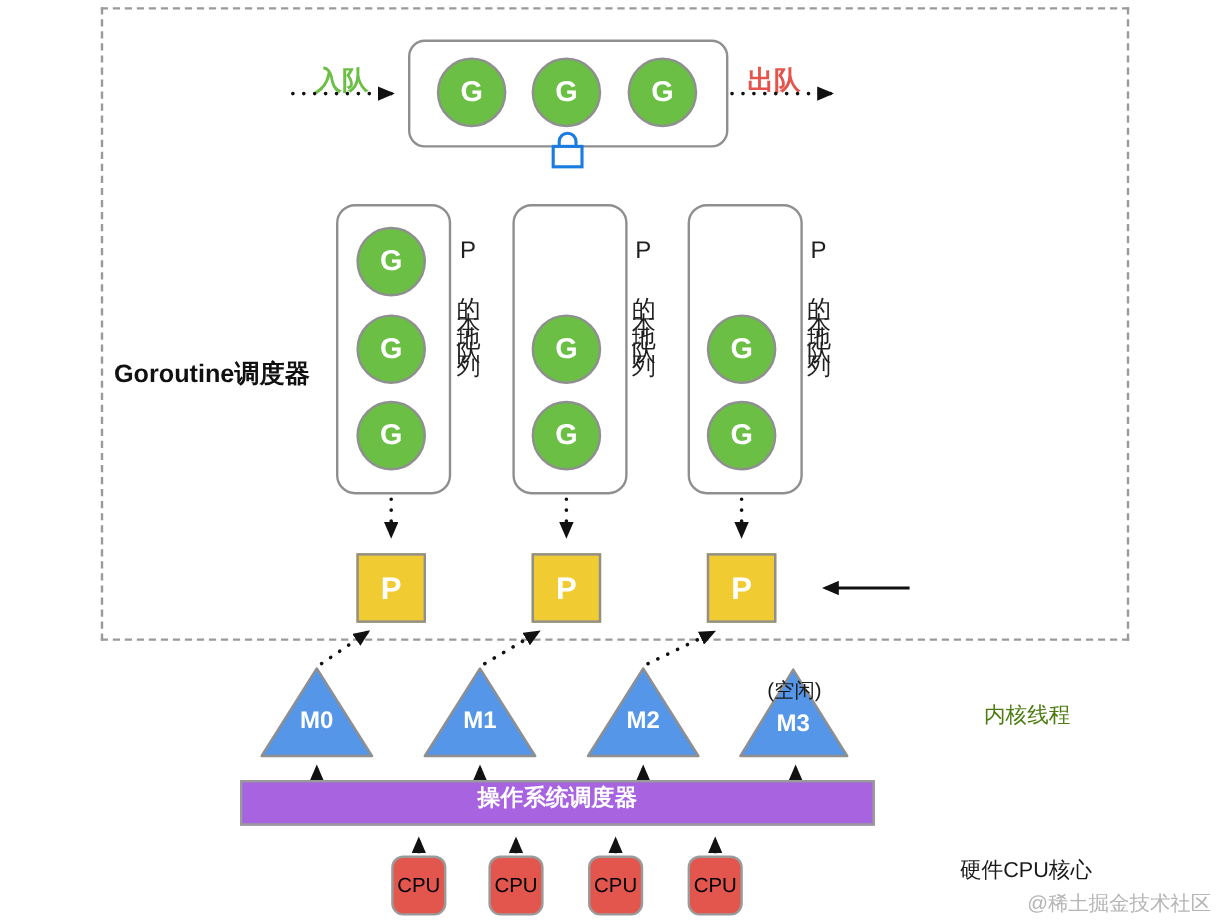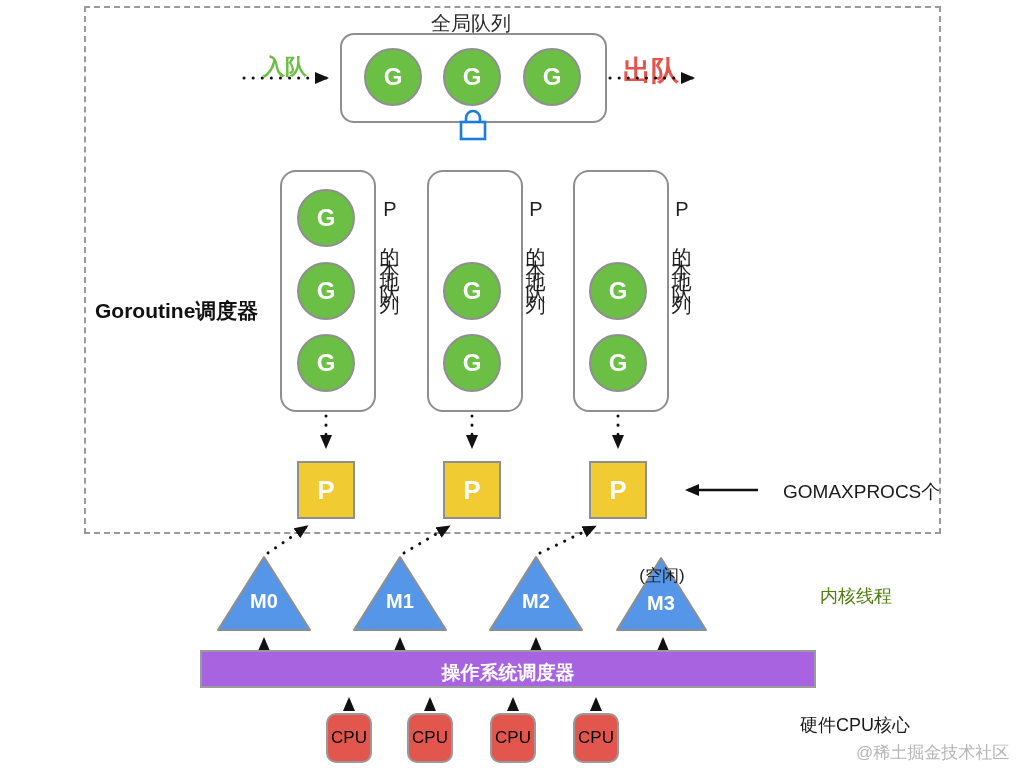--- a/index.html
+++ b/index.html
@@ -32,56 +32,55 @@
   }
   .vlabel{
     position:absolute;writing-mode:vertical-rl;text-orientation:upright;
     font-size:20px;letter-spacing:12px;color:#1f1f1f;line-height:22px;
   }
   .m-label{
     position:absolute;width:60px;text-align:center;color:#ffffff;
     font-weight:bold;font-size:20px;
   }
   .os-bar{
-    position:absolute;left:200px;top:650px;width:616px;height:38px;
+    position:absolute;left:200px;top:650px;width:529px;height:38px;
     border:2px solid #9a9a9a;box-sizing:border-box;
-    display:flex;align-items:flex-end;justify-content:center;
+    display:flex;align-items:flex-start;justify-content:center;
     color:#ffffff;font-weight:bold;font-size:19px;
   }
   .cpu-box{
     position:absolute;width:46px;height:50px;border:2px solid #9a9a9a;border-radius:10px;
     box-sizing:border-box;display:flex;align-items:center;justify-content:center;
     font-size:17px;color:#000000;
   }
   svg.overlay{position:absolute;left:0;top:0;pointer-events:none;}
   .watermark{color:#b5b5b5;}
 </style>
 </head>
 <body>
 
 <div class="stage">
 
   <div class="dashed-box"></div>
 
-  <div class="txt center" style="left:371px;top:10px;width:200px;font-size:20px;color:#2b2b2b;">全局队列</div>
 
   <div class="rounded-box" style="left:340px;top:33px;width:263px;height:86px;"></div>
 
   <div class="g-circle" style="left:364px;top:48px;background:#6bbf45;">
       <span>G</span>
     </div>
   <div class="g-circle" style="left:443px;top:48px;background:#6bbf45;">
       <span>G</span>
     </div>
   <div class="g-circle" style="left:523px;top:48px;background:#6bbf45;">
       <span>G</span>
     </div>
 
   <div class="txt bold" style="left:263px;top:42px;font-size:22px;color:#6bbf45;">入队</div>
-  <div class="txt bold" style="left:623px;top:42px;font-size:28px;color:#e4544c;">出队</div>
+  <div class="txt bold" style="left:623px;top:42px;font-size:22px;color:#e4544c;">出队</div>
 
   <svg class="abs" style="left:458px;top:107px;" width="30" height="35" viewBox="0 0 30 35">
     <path d="M8 17 V11 a7 7 0 0 1 14 0 V17" fill="#ffffff" stroke="#1a7ce0" stroke-width="2.6"></path>
     <rect x="3" y="15" width="24" height="17" fill="#ffffff" stroke="#1a7ce0" stroke-width="2.6"></rect>
   </svg>
 
   <div class="txt bold" style="left:95px;top:287px;font-size:21px;color:#111111;">Goroutine调度器</div>
 
   <div class="rounded-box queue-box" style="left:280px;top:170px;width:92px;height:238px;"></div>
   <div class="rounded-box queue-box" style="left:427px;top:170px;width:92px;height:238px;"></div>
@@ -118,21 +117,20 @@
   <div class="p-box" style="left:297px;top:461px;background:#f0cb32;">
       <span>P</span>
     </div>
   <div class="p-box" style="left:443px;top:461px;background:#f0cb32;">
       <span>P</span>
     </div>
   <div class="p-box" style="left:589px;top:461px;background:#f0cb32;">
       <span>P</span>
     </div>
 
-  <div class="txt" style="left:783px;top:479px;font-size:19px;color:#1a1a1a;">GOMAXPROCS个</div>
 
   <svg class="overlay" width="1024" height="768" viewBox="0 0 1024 768">
     <defs>
       <marker id="ah" markerUnits="userSpaceOnUse" markerWidth="14" markerHeight="12" refX="11" refY="6" orient="auto">
         <path d="M0,0 L14,6 L0,12 Z" fill="#111111"></path>
       </marker>
     </defs>
 
     <path d="M244 78 L326 78" stroke="#111111" stroke-width="3" fill="none" stroke-dasharray="0.1 9" stroke-linecap="round" marker-end="url(#ah)"></path>
     <path d="M610 78 L692 78" stroke="#111111" stroke-width="3" fill="none" stroke-dasharray="0.1 9" stroke-linecap="round" marker-end="url(#ah)"></path>

